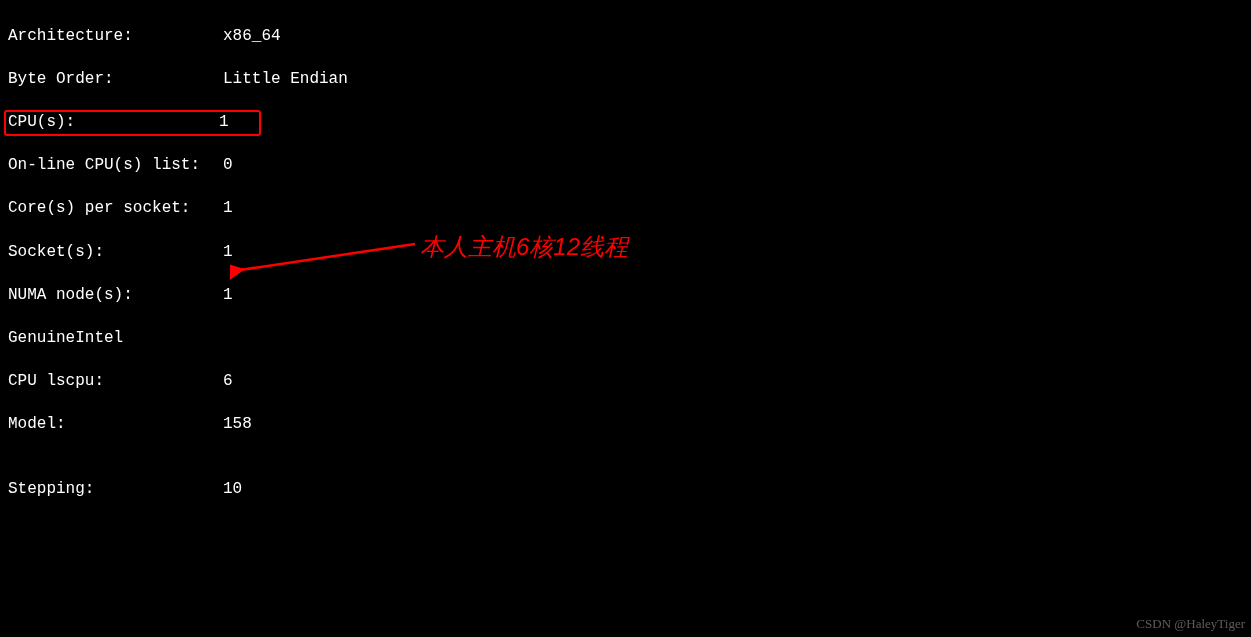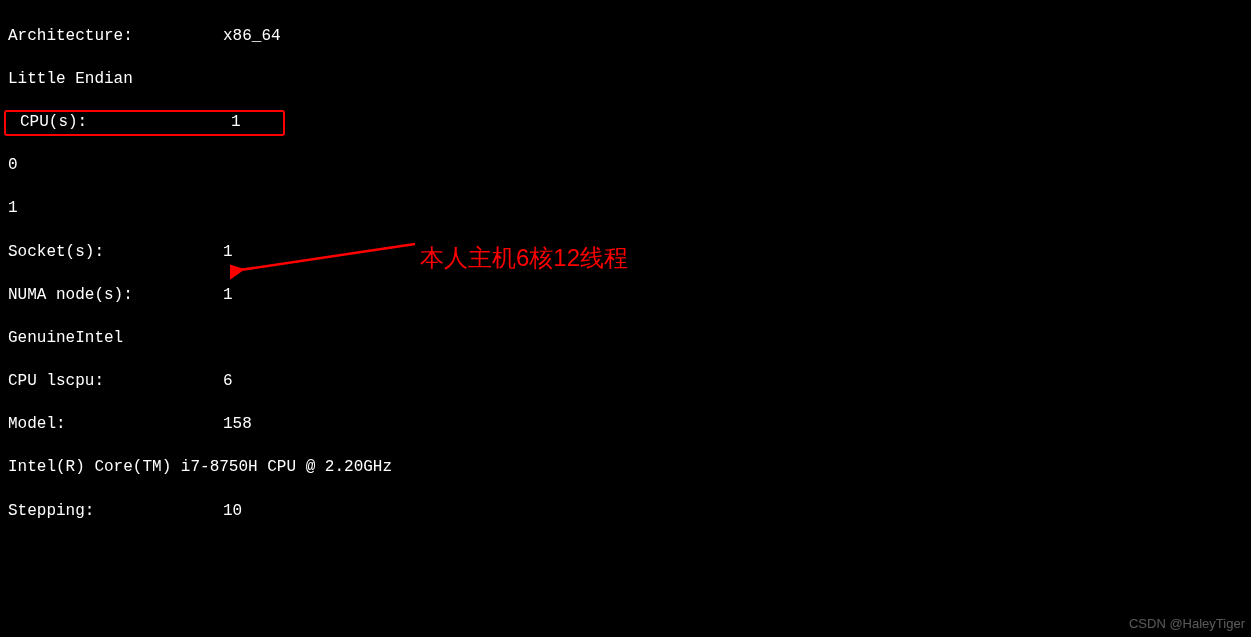--- a/index.html
+++ b/index.html
@@ -27,60 +27,60 @@
     width: 215px;   
     white-space: pre;
   }
   .value {
     white-space: pre;
   }
   .hilite {
     border: 2px solid #f00;
     border-radius: 3px;
     margin: -2px -4px;
-    padding: 0 14px;
+    padding: 0 2px;
     display: inline-block;
     box-sizing: border-box;
   }
   .hilite .label { width: 211px; }
   .watermark {
     position: absolute;
     right: 6px;
     bottom: 4px;
     color: rgba(255,255,255,0.35);
-    font-family: Liberation Sans, sans-serif;
+    font-family: Liberation Serif, serif;
     font-size: 13px;
   }
   .annotation {
     position: absolute;
     color: #f00;
     font-family: "Microsoft YaHei","SimSun",Arial,sans-serif;
     font-size: 24px;
     pointer-events: none;
   }
   .arrow-svg {
     position: absolute;
     pointer-events: none;
   }
 </style>
 </head>
 <body>
 
 <div class="terminal">
 <div class="row"><span class="label">Architecture:</span><span class="value">x86_64</span></div>
-<div class="row"><span class="value">Little Endian</span></div>
+<div class="row"><span class="label">Byte Order:</span><span class="value">Little Endian</span></div>
 <div><span class="hilite"><span class="label">CPU(s):</span><span class="value">1</span>   </span></div>
-<div class="row"><span class="value">0</span></div>
-<div class="row"><span class="value">1</span></div>
+<div class="row"><span class="label">On-line CPU(s) list:</span><span class="value">0</span></div>
+<div class="row"><span class="label">Core(s) per socket:</span><span class="value">1</span></div>
 <div class="row"><span class="label">Socket(s):</span><span class="value">1</span></div>
 <div class="row"><span class="label">NUMA node(s):</span><span class="value">1</span></div>
 <div class="row"><span class="value">GenuineIntel</span></div>
 <div class="row"><span class="label">CPU lscpu:</span><span class="value">6</span></div>
 <div class="row"><span class="label">Model:</span><span class="value">158</span></div>
-<div class="row"><span class="value">Intel(R) Core(TM) i7-8750H CPU @ 2.20GHz</span></div>
+<div class="row"></div>
 <div class="row"><span class="label">Stepping:</span><span class="value">10</span></div>
 
 
 
 
 
 
 
 
 
@@ -89,15 +89,15 @@
 </div>
 
 <svg class="arrow-svg" style="left:230px; top:232px;" width="190" height="50">
   <defs>
     <marker id="ah" markerWidth="12" markerHeight="10" refX="2" refY="5" orient="auto">
       <path d="M10,0 L0,5 L10,10 Z" fill="#f00"></path>
     </marker>
   </defs>
   <line x1="185" y1="12" x2="10" y2="38" stroke="#f00" stroke-width="2.5" marker-end="url(#ah)"></line>
 </svg>
-<div class="annotation" style="left:420px; top:242px;">本人主机6核12线程</div>
+<div class="annotation" style="left:420px; top:231px;font-style:italic;">本人主机6核12线程</div>
 
 <div class="watermark">CSDN @HaleyTiger</div>
 
 </body></html>

